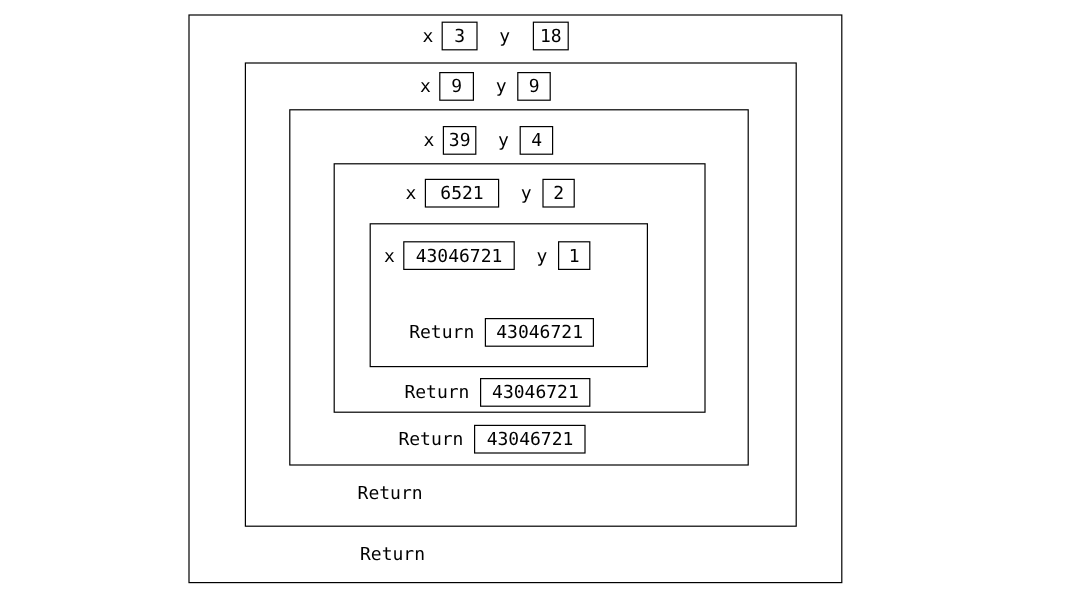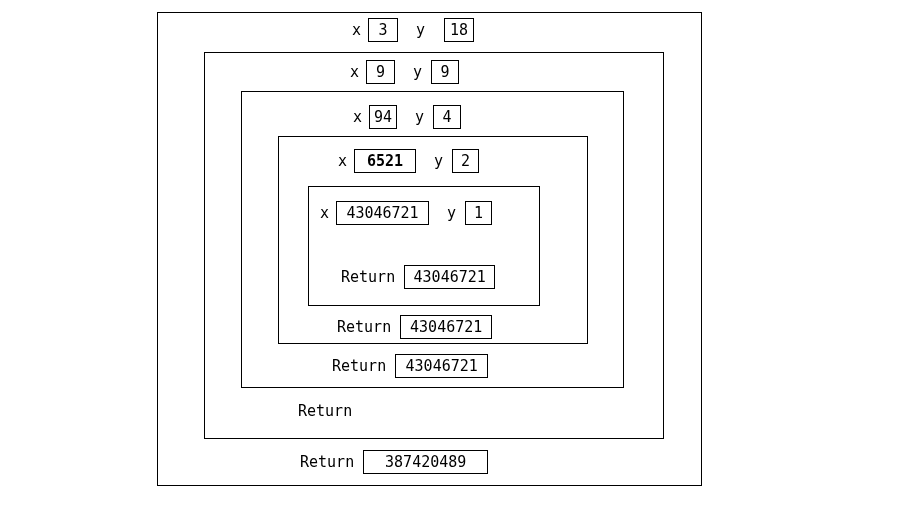--- a/index.html
+++ b/index.html
@@ -69,30 +69,30 @@
         <span class="lbl">x</span>
         <span class="vbox m-xb" style="min-width:29px;">9</span>
         <span class="lbl m-yl">y</span>
         <span class="vbox m-yb" style="min-width:28px;">9</span>
       </div>
 
       <div class="frame" style="left:36px; top:38px; width:383px; height:297px;">
 
         <div class="row" style="left:111px; top:13px;">
           <span class="lbl">x</span>
-          <span class="vbox m-xb" style="min-width:28px;">94</span>
+          <span class="vbox m-xb" style="min-width:28px;">39</span>
           <span class="lbl m-yl">y</span>
           <span class="vbox m-yb" style="min-width:28px;">4</span>
         </div>
 
         <div class="frame" style="left:36px; top:44px; width:310px; height:208px;">
 
           <div class="row" style="left:59px; top:12px;">
             <span class="lbl">x</span>
-            <span class="vbox m-xb" style="min-width:62px;font-weight:bold;">6521</span>
+            <span class="vbox m-xb" style="min-width:62px;">6521</span>
             <span class="lbl m-yl">y</span>
             <span class="vbox m-yb" style="min-width:27px;">2</span>
           </div>
 
           <div class="frame" style="left:29px; top:49px; width:232px; height:120px;">
 
             <div class="row" style="left:11px; top:14px;">
               <span class="lbl">x</span>
               <span class="vbox m-xb" style="min-width:93px;">43046721</span>
               <span class="lbl m-yl">y</span>
@@ -117,17 +117,16 @@
         </div>
       </div>
 
       <div class="row" style="left:93px; top:346px;">
         <span class="lbl">Return</span>
       </div>
     </div>
 
     <div class="row" style="left:142px; top:437px;">
       <span class="lbl">Return</span>
-      <span class="vbox m-rb" style="min-width:125px;">387420489</span>
     </div>
   </div>
 
 </div>
 
 </body></html>

